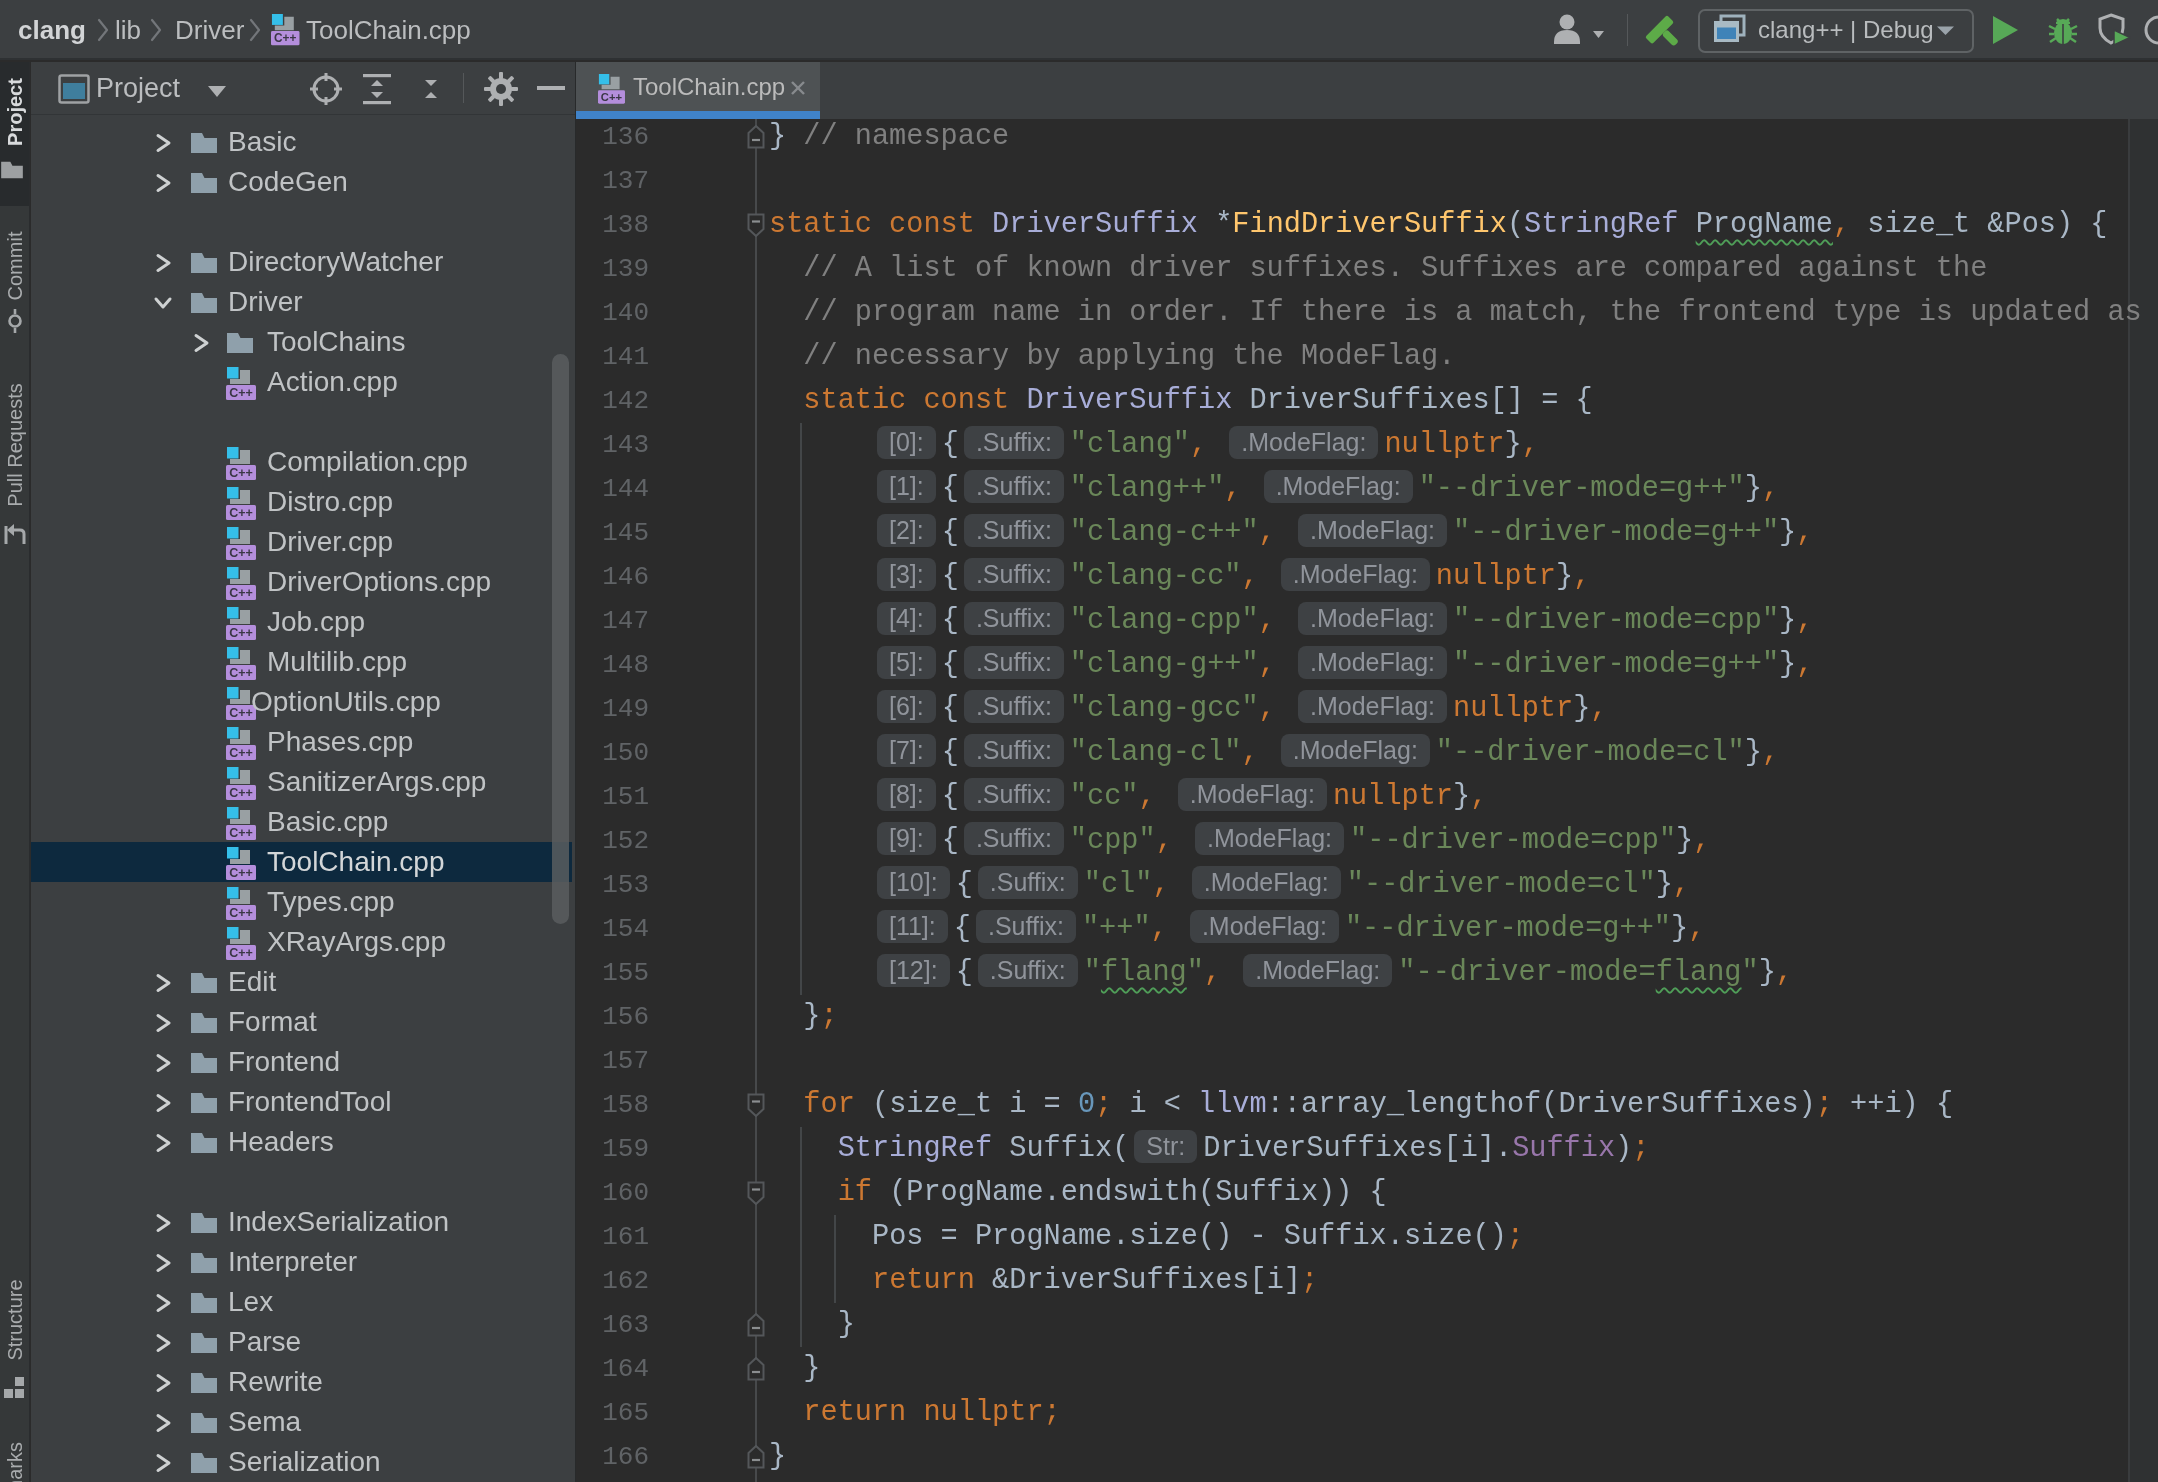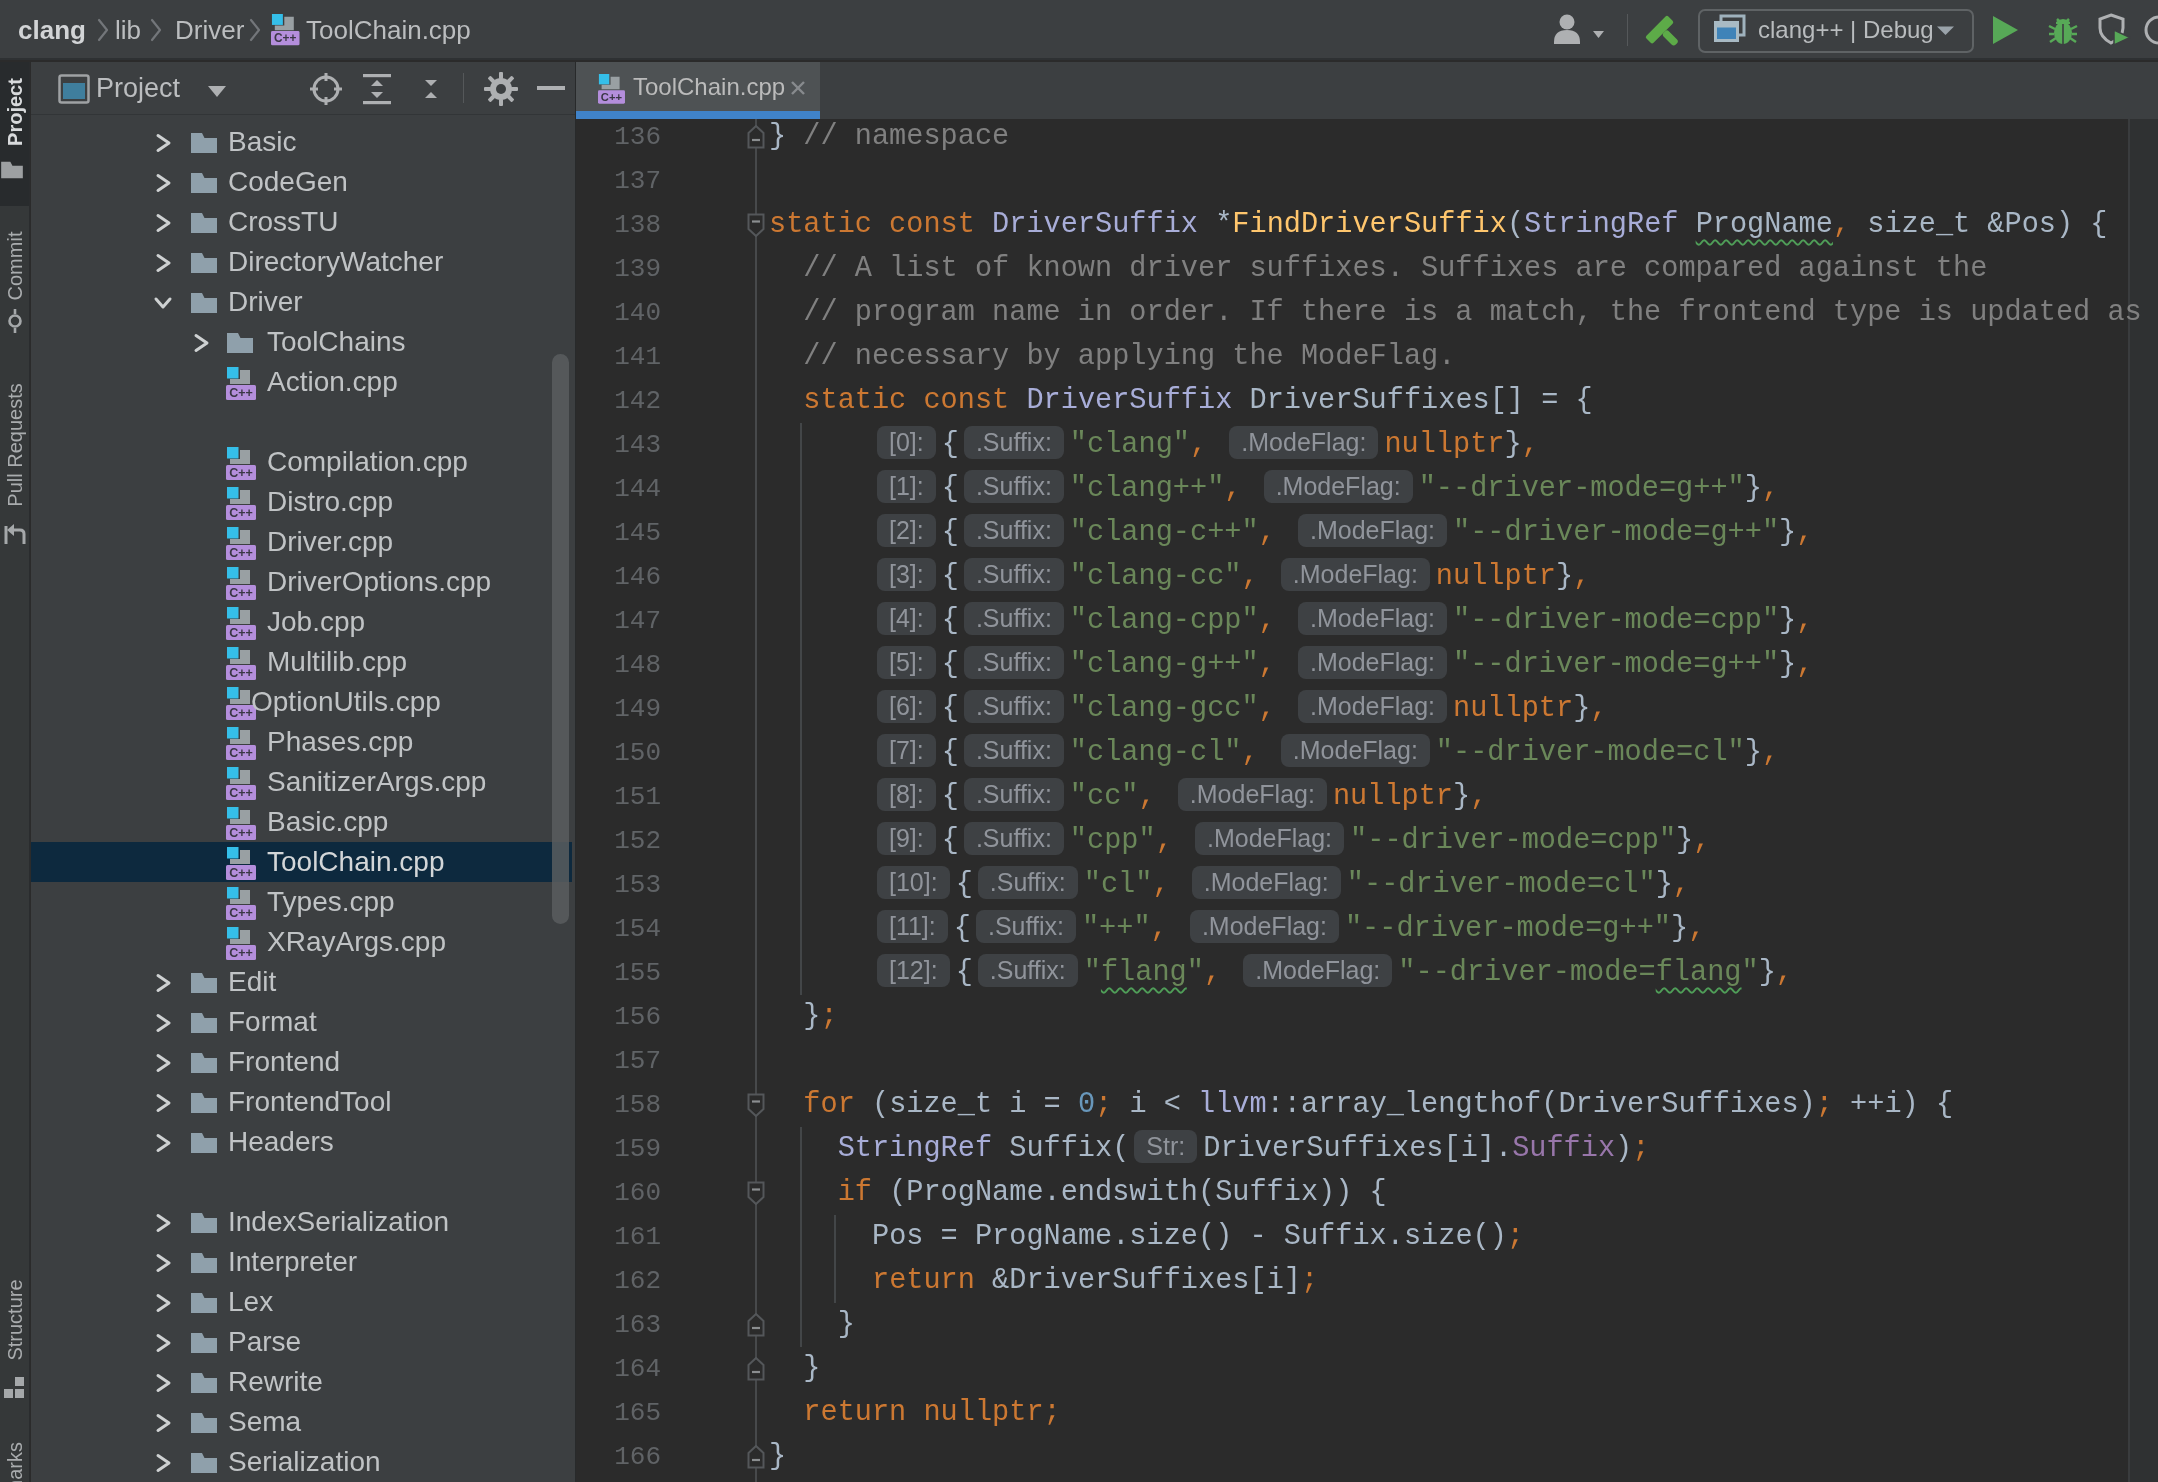--- a/index.html
+++ b/index.html
@@ -20,21 +20,21 @@
 .trow.sel .tname { color:#d3d6d8; }
 .tchev { position:absolute; top:10px; }
 .ticon { position:absolute; }
 .tname { position:absolute; top:0; line-height:40px; font-size:28px; color:#c0c3c5; white-space:pre; }
 #tabrow { position:absolute; left:576px; top:62px; width:1582px; height:57px; background:#3c3f41; }
 #tab { position:absolute; left:0; top:0; width:244px; height:57px; background:#4e5254; }
 #tabline { position:absolute; left:0; top:49px; width:244px; height:8px; background:#4083c9; }
 #vsep { position:absolute; left:575px; top:62px; width:1px; height:1420px; background:#282a2b; }
 #editor { position:absolute; left:576px; top:119px; width:1582px; height:1363px; background:#2b2b2b; overflow:hidden; }
 #gutter { position:absolute; left:0; top:-4px; width:73px; text-align:right;
-  font-family:"Liberation Mono", monospace; font-size:26px; line-height:44px; color:#606366; white-space:pre;margin-left:12px; }
+  font-family:"Liberation Mono", monospace; font-size:26px; line-height:44px; color:#606366; white-space:pre; }
 #foldline { position:absolute; left:179px; top:0; width:2px; height:1363px; background:#47494b; }
 #code { position:absolute; left:193px; top:-4px; font-family:"Liberation Mono", monospace;
   font-size:28.6px; line-height:44px; color:#a9b7c6; white-space:pre; }
 .cl { height:44px; }
 .k { color:#cc7832; } .s { color:#6a8759; } .n { color:#6897bb; } .c { color:#808080; }
 .t { color:#a8add8; } .f { color:#ffc66d; } .fl { color:#9876aa; } .p { color:#a9b7c6; } .o { color:#cc7832; }
 .inl { display:inline-block; vertical-align:middle; background:#3e4144; color:#90949b;
   font-family:"Liberation Sans", sans-serif; font-size:25px; line-height:33px; height:33px;
   border-radius:8px; padding:0 12px; margin:0 6px 4px 5px; }
 .wavy { text-decoration:underline; text-decoration-style:wavy; text-decoration-color:#4f9e58;
@@ -226,29 +226,20 @@
         <span class="tname" style="left:197px">Basic</span>
       </div>
 <div class="trow" style="top:40px">
         <span class="tchev" style="left:121px"><svg width="22" height="22" viewBox="0 0 22 22">
 <polyline points="6,3.5 17,11 6,18.5" fill="none" stroke="#ced1d2" stroke-width="3" stroke-linecap="round" stroke-linejoin="round"></polyline>
           </svg></span>
         <span class="ticon" style="left:159px;top:9px"><svg width="28" height="24" viewBox="0 0 28 24">
 <path d="M1 2 L12 2 L14.5 7 L27 7 L27 22 L1 22 Z" fill="#8fa0ab"></path>
 </svg></span>
         <span class="tname" style="left:197px">CodeGen</span>
-      </div>
-<div class="trow" style="top:80px">
-        <span class="tchev" style="left:121px"><svg width="22" height="22" viewBox="0 0 22 22">
-<polyline points="6,3.5 17,11 6,18.5" fill="none" stroke="#ced1d2" stroke-width="3" stroke-linecap="round" stroke-linejoin="round"></polyline>
-          </svg></span>
-        <span class="ticon" style="left:159px;top:9px"><svg width="28" height="24" viewBox="0 0 28 24">
-<path d="M1 2 L12 2 L14.5 7 L27 7 L27 22 L1 22 Z" fill="#8fa0ab"></path>
-</svg></span>
-        <span class="tname" style="left:197px">CrossTU</span>
       </div>
 <div class="trow" style="top:120px">
         <span class="tchev" style="left:121px"><svg width="22" height="22" viewBox="0 0 22 22">
 <polyline points="6,3.5 17,11 6,18.5" fill="none" stroke="#ced1d2" stroke-width="3" stroke-linecap="round" stroke-linejoin="round"></polyline>
           </svg></span>
         <span class="ticon" style="left:159px;top:9px"><svg width="28" height="24" viewBox="0 0 28 24">
 <path d="M1 2 L12 2 L14.5 7 L27 7 L27 22 L1 22 Z" fill="#8fa0ab"></path>
 </svg></span>
         <span class="tname" style="left:197px">DirectoryWatcher</span>
       </div>

